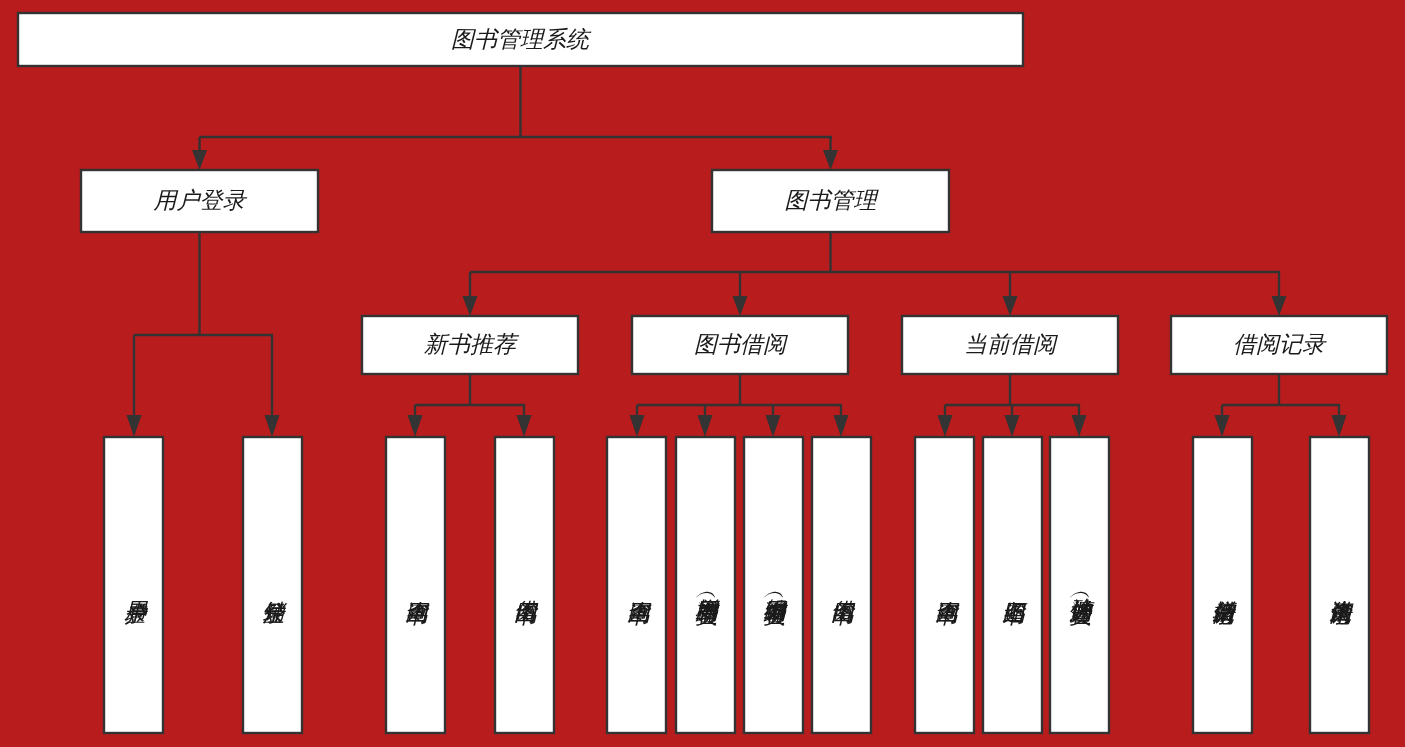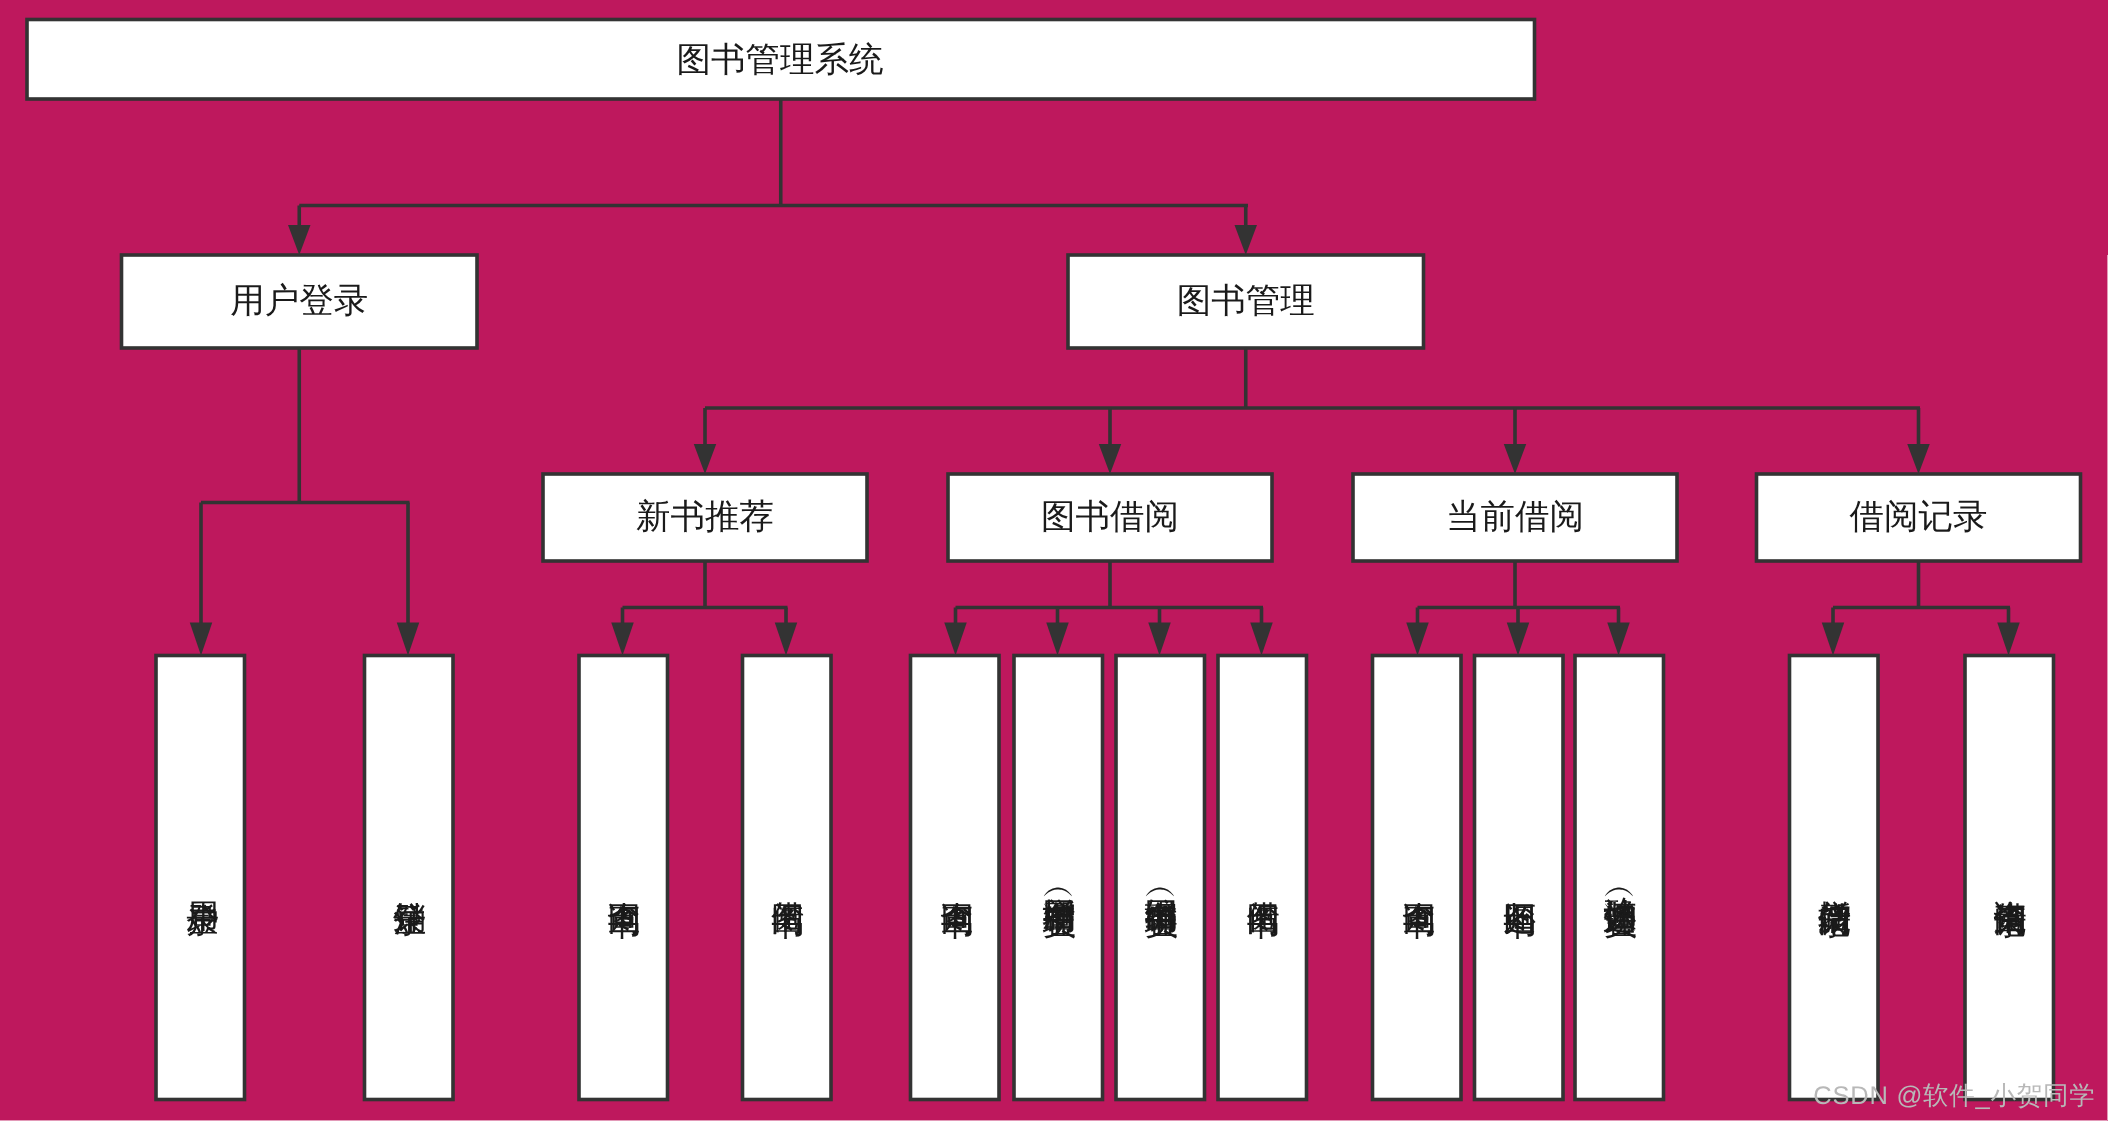--- a/index.html
+++ b/index.html
@@ -7,22 +7,23 @@
     padding: 0;
     background: #ffffff;
   }
   body {
     font-family: "Liberation Sans", "DejaVu Sans", sans-serif;
   }
   #diagram-root {
     position: relative;
     width: 1405px;
     height: 747px;
-    background: #be185d;
+    background: #b91c1c;
     overflow: hidden;
+    font-style: italic;
   }
   svg#flow {
     position: absolute;
     left: 0;
     top: 0;
     width: 1405px;
     height: 747px;
     display: block;
   }
   .node-rect {
@@ -236,15 +237,14 @@
       <rect class="node-rect" x="1193" y="437" width="59" height="296"></rect>
       <text class="node-label vert" x="1222" y="585">新增借阅记录</text>
     </g>
     <g>
       <rect class="node-rect" x="1310" y="437" width="59" height="296"></rect>
       <text class="node-label vert" x="1339" y="585">查询借阅记录</text>
     </g>
 
   </svg>
 
-  <div class="watermark">CSDN @软件_小贺同学</div>
 
 </div>
 
 </body></html>

